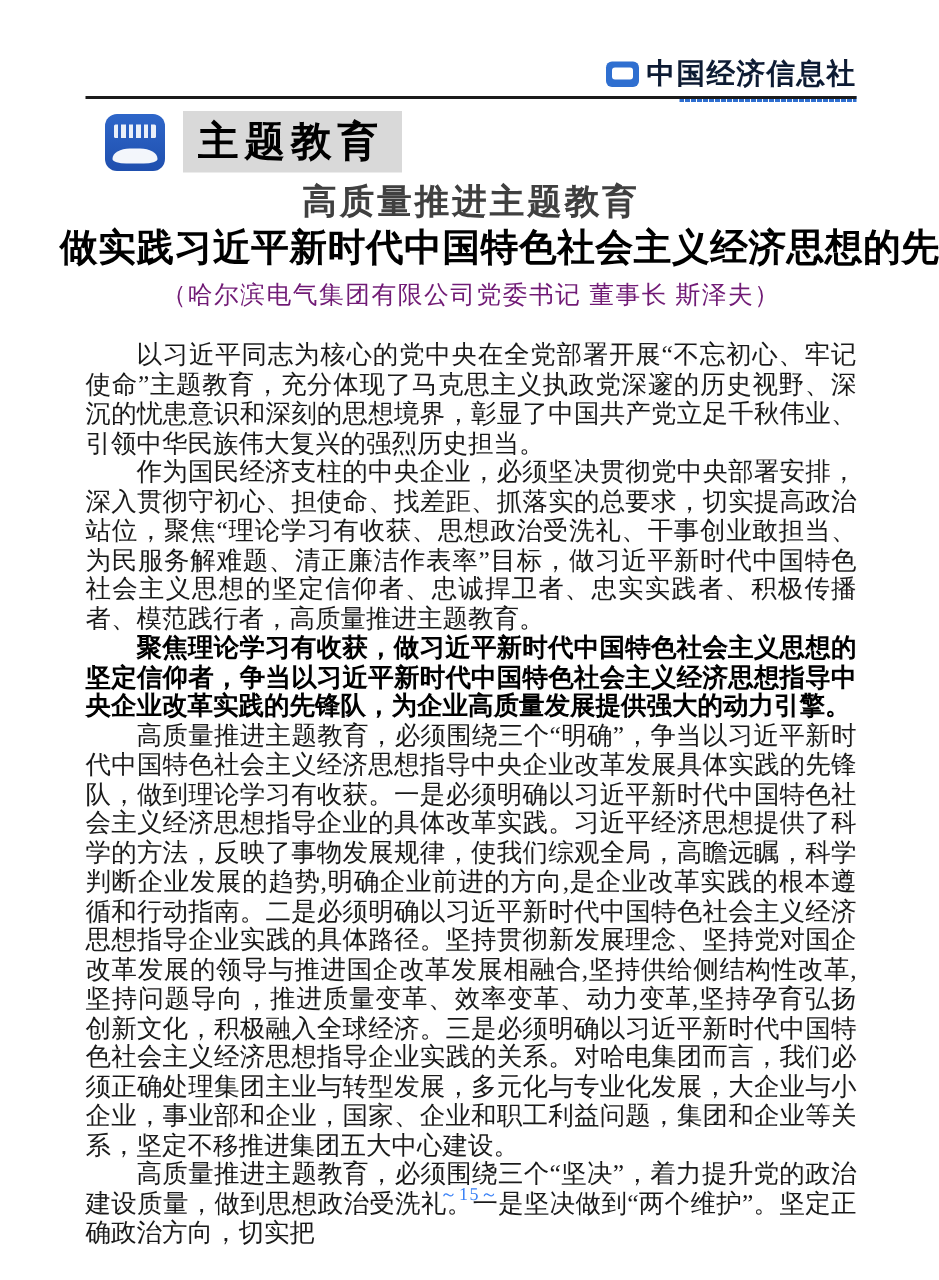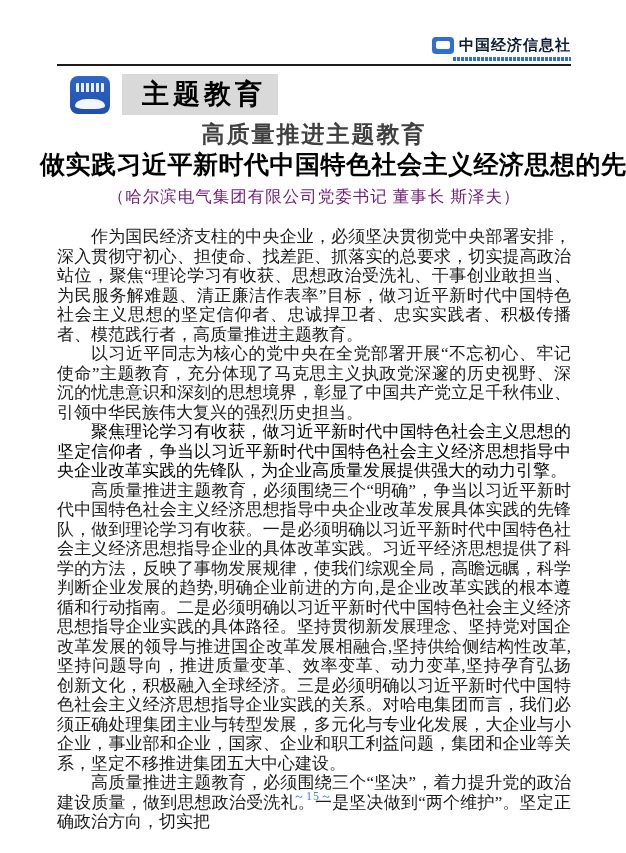--- a/index.html
+++ b/index.html
@@ -19,21 +19,21 @@
   .brand-icon { width:22px; height:17px; position:relative; flex:0 0 auto; }
   .brand-icon .outer {
     position:absolute; inset:0; background:#2f6fd0; border-radius:4px;
   }
   .brand-icon .inner {
     position:absolute; left:4px; top:4px; right:4px; bottom:5px;
     background:#ffffff; border-radius:2px;
   }
   .brand-name {
     font-family:"Liberation Sans","DejaVu Sans",sans-serif;
-    font-weight:bold; font-size:15px; color:#0d1b33; letter-spacing:1px;
+    font-weight:bold; font-size:19px; color:#0d1b33; letter-spacing:1px;
     white-space:nowrap;
   }
   .brand-subbar {
     margin-top:2px; height:4px; width:118px;
     background:repeating-linear-gradient(90deg,#2f6fd0 0 3px,#ffffff 3px 4px);
   }
   .header-rule {
     position:absolute; top:64px; left:57px; right:55px;
     border-top:2px solid #1b1b1b;
   }
@@ -53,21 +53,21 @@
     opacity:.9; border-radius:1px;
   }
   .badge-icon .wave {
     position:absolute; left:5px; right:5px; bottom:5px; height:10px;
     background:#ffffff; border-radius:50% 50% 40% 40% / 90% 90% 40% 40%;
     opacity:.95;
   }
   .badge-label {
     font-family:"Liberation Sans","DejaVu Sans",sans-serif;
     font-weight:bold; font-size:27px; color:#000000;
-    background:#d9d9d9; padding:2px 12px 3px 20px; letter-spacing:4px;
+    background:#d9d9d9; padding:2px 12px 3px 10px; letter-spacing:4px;
   }
   
   .title {
     position:absolute; top:119px; left:57px; right:55px;
     text-align:center; font-family:"Liberation Sans","DejaVu Sans",sans-serif;
     font-weight:bold; font-size:23px; color:#404040; letter-spacing:2px;
   }
   .subtitle {
     position:absolute; top:148px; left:40px; right:38px;
     text-align:center; font-family:"Liberation Sans","DejaVu Sans",sans-serif;
@@ -80,21 +80,21 @@
   }
   
   .article {
     position:absolute; top:227px; left:57px; right:55px;
     font-size:17px; line-height:19.5px;
     text-align:justify; text-justify:inter-ideograph;
   }
   .article p { text-indent:2em; }
   .article p.emph {
     font-family:"Liberation Sans","DejaVu Sans",sans-serif;
-    font-weight:normal; color:#000000;
+    font-weight:bold; color:#000000;
   }
   
   .pageno {
     position:absolute; bottom:48px; left:0; right:0;
     text-align:center; font-size:12px; color:#3b82f6; letter-spacing:1px;
   }
 </style>
 </head>
 <body>
 
@@ -119,20 +119,20 @@
       <span class="wave"></span>
   </span>
   <span class="badge-label">主题教育</span>
 </div>
 
 <div class="title">高质量推进主题教育</div>
 <div class="subtitle">做实践习近平新时代中国特色社会主义经济思想的先锋</div>
 <div class="byline">（哈尔滨电气集团有限公司党委书记  董事长  斯泽夫）</div>
 
 <div class="article">
+  <p>以习近平同志为核心的党中央在全党部署开展“不忘初心、牢记使命”主题教育，充分体现了马克思主义执政党深邃的历史视野、深沉的忧患意识和深刻的思想境界，彰显了中国共产党立足千秋伟业、引领中华民族伟大复兴的强烈历史担当。</p>
   <p>作为国民经济支柱的中央企业，必须坚决贯彻党中央部署安排，深入贯彻守初心、担使命、找差距、抓落实的总要求，切实提高政治站位，聚焦“理论学习有收获、思想政治受洗礼、干事创业敢担当、为民服务解难题、清正廉洁作表率”目标，做习近平新时代中国特色社会主义思想的坚定信仰者、忠诚捍卫者、忠实实践者、积极传播者、模范践行者，高质量推进主题教育。</p>
-  <p>以习近平同志为核心的党中央在全党部署开展“不忘初心、牢记使命”主题教育，充分体现了马克思主义执政党深邃的历史视野、深沉的忧患意识和深刻的思想境界，彰显了中国共产党立足千秋伟业、引领中华民族伟大复兴的强烈历史担当。</p>
   <p class="emph">聚焦理论学习有收获，做习近平新时代中国特色社会主义思想的坚定信仰者，争当以习近平新时代中国特色社会主义经济思想指导中央企业改革实践的先锋队，为企业高质量发展提供强大的动力引擎。</p>
   <p>高质量推进主题教育，必须围绕三个“明确”，争当以习近平新时代中国特色社会主义经济思想指导中央企业改革发展具体实践的先锋队，做到理论学习有收获。一是必须明确以习近平新时代中国特色社会主义经济思想指导企业的具体改革实践。习近平经济思想提供了科学的方法，反映了事物发展规律，使我们综观全局，高瞻远瞩，科学判断企业发展的趋势,明确企业前进的方向,是企业改革实践的根本遵循和行动指南。二是必须明确以习近平新时代中国特色社会主义经济思想指导企业实践的具体路径。坚持贯彻新发展理念、坚持党对国企改革发展的领导与推进国企改革发展相融合,坚持供给侧结构性改革,坚持问题导向，推进质量变革、效率变革、动力变革,坚持孕育弘扬创新文化，积极融入全球经济。三是必须明确以习近平新时代中国特色社会主义经济思想指导企业实践的关系。对哈电集团而言，我们必须正确处理集团主业与转型发展，多元化与专业化发展，大企业与小企业，事业部和企业，国家、企业和职工利益问题，集团和企业等关系，坚定不移推进集团五大中心建设。</p>
   <p>高质量推进主题教育，必须围绕三个“坚决”，着力提升党的政治建设质量，做到思想政治受洗礼。一是坚决做到“两个维护”。坚定正确政治方向，切实把</p>
 </div>
 
 <div class="pageno">～15～</div>
 
 </body></html>

